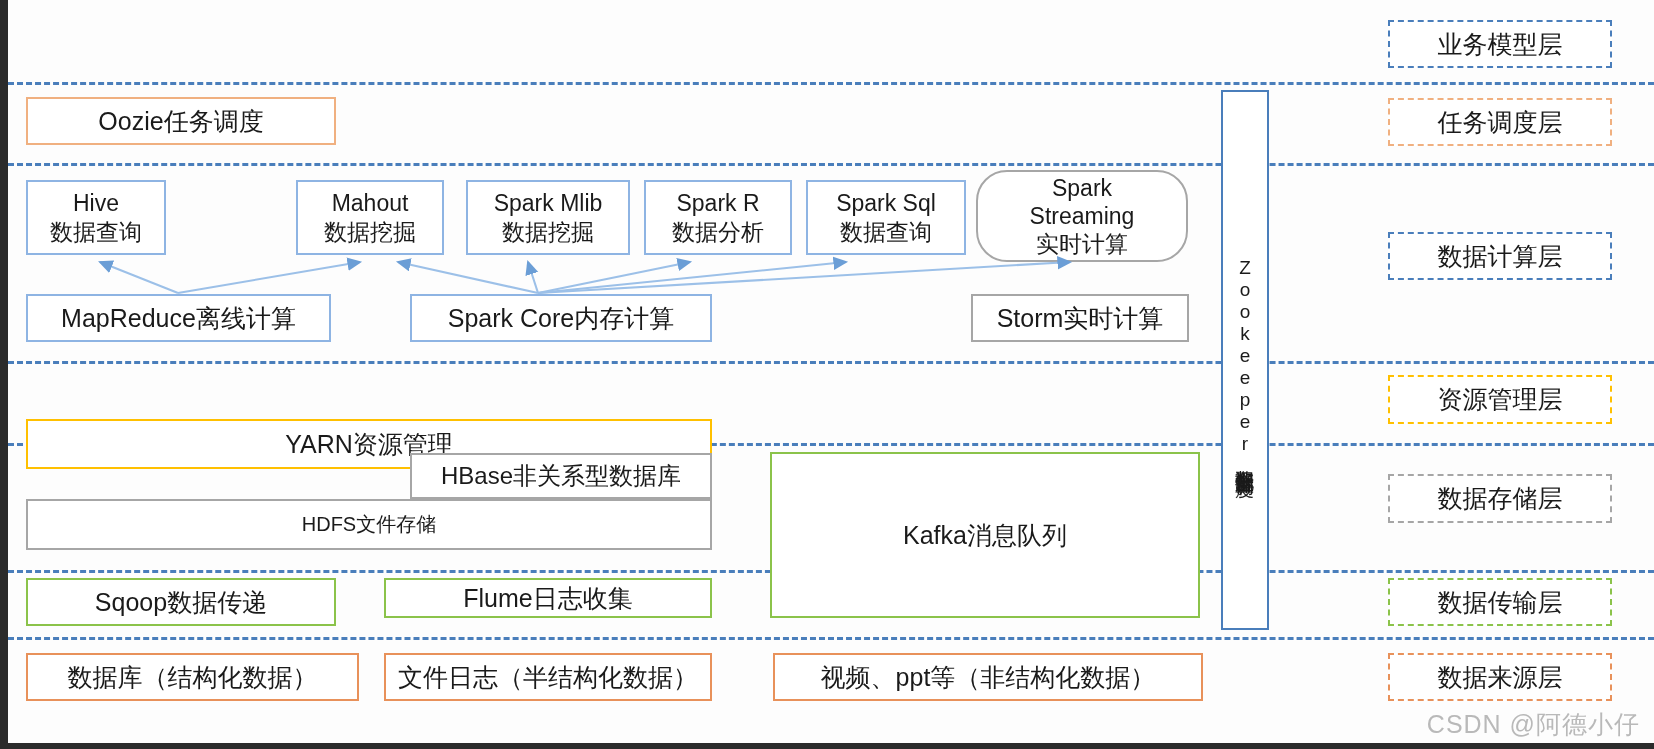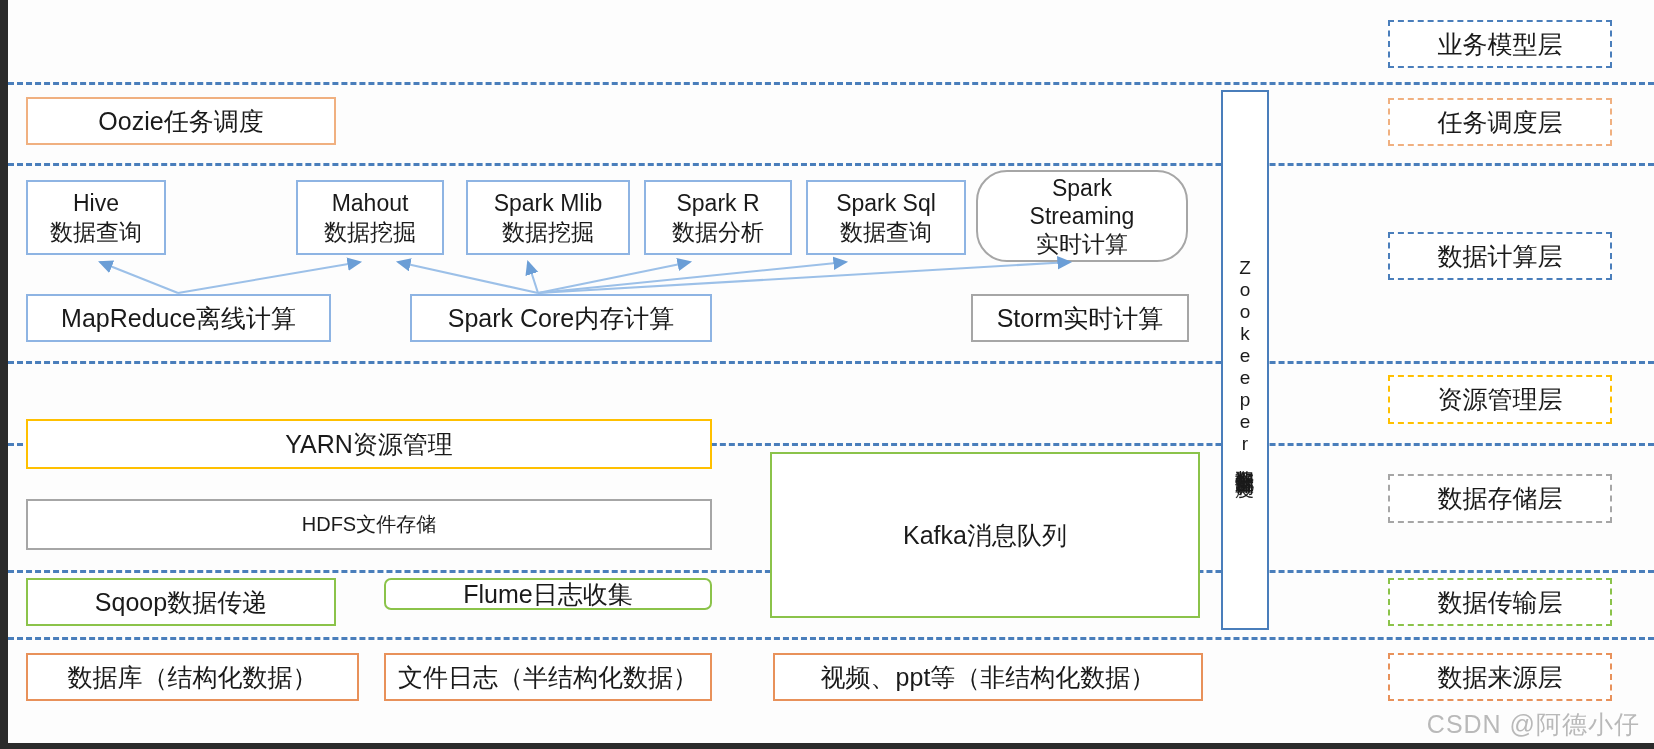--- a/index.html
+++ b/index.html
@@ -148,25 +148,26 @@
     <span>Streaming</span>
     <span>实时计算</span>
   </div>
 
   <div class="box b-blue" style="left:26px; top:294px; width:305px; height:48px; font-size:25px;">MapReduce离线计算</div>
   <div class="box b-blue" style="left:410px; top:294px; width:302px; height:48px; font-size:25px;">Spark Core内存计算</div>
   <div class="box b-gray" style="left:971px; top:294px; width:218px; height:48px; font-size:25px;">Storm实时计算</div>
 
   <div class="box b-yellow" style="left:26px; top:375px; width:686px; height:50px; font-size:25px;margin-top:44px;">YARN资源管理</div>
 
+  <div class="box b-gray" style="left:410px; top:453px; width:302px; height:46px; font-size:24px;">HBase非关系型数据库</div>
   <div class="box b-gray" style="left:26px; top:499px; width:686px; height:51px; font-size:20px;">HDFS文件存储</div>
   <div class="box b-green" style="left:770px; top:452px; width:430px; height:166px; font-size:25px;">Kafka消息队列</div>
 
   <div class="box b-green" style="left:26px; top:578px; width:310px; height:48px; font-size:25px;">Sqoop数据传递</div>
-  <div class="box b-green" style="left:384px; top:578px; width:328px; height:32px; font-size:25px;border-radius:7px;">Flume日志收集</div>
+  <div class="box b-green" style="left:384px; top:578px; width:328px; height:40px; font-size:25px;">Flume日志收集</div>
 
   <div class="box b-orange" style="left:26px; top:653px; width:333px; height:48px; border-color:#e8915a; font-size:25px;text-align:right;">数据库（结构化数据）</div>
   <div class="box b-orange" style="left:384px; top:653px; width:328px; height:48px; border-color:#e8915a; font-size:25px;">文件日志（半结构化数据）</div>
   <div class="box b-orange" style="left:773px; top:653px; width:430px; height:48px; border-color:#e8915a; font-size:25px;">视频、ppt等（非结构化数据）</div>
 
   <div id="zookeeper" style="left:1221px; top:90px; width:48px; height:540px;">
     <span id="zk-text">Zookeeper数据平台配置和调度</span>
   </div>
 
   <div class="label-box l-blue" style="left:1388px; top:20px; width:224px; height:48px; font-size:25px;">业务模型层</div>

